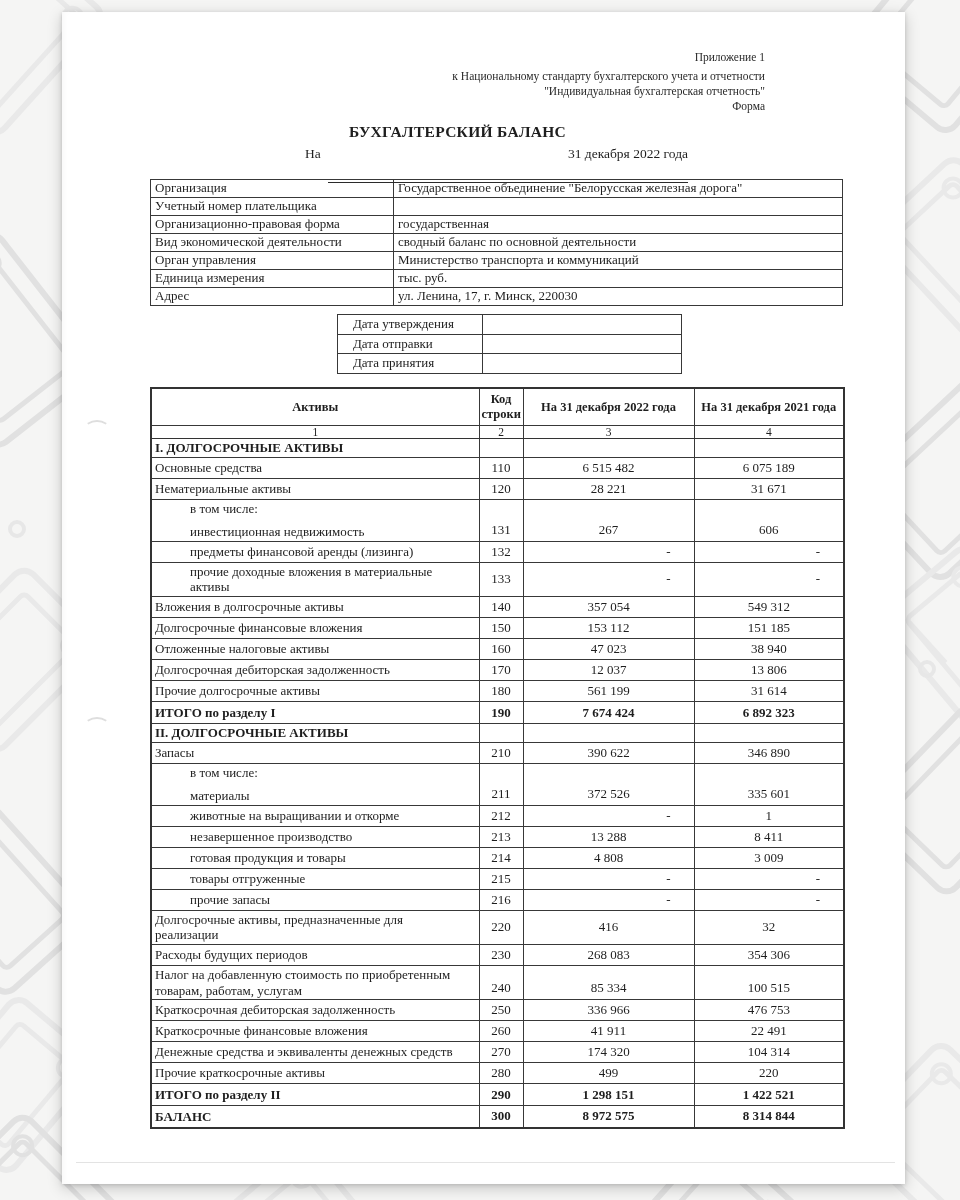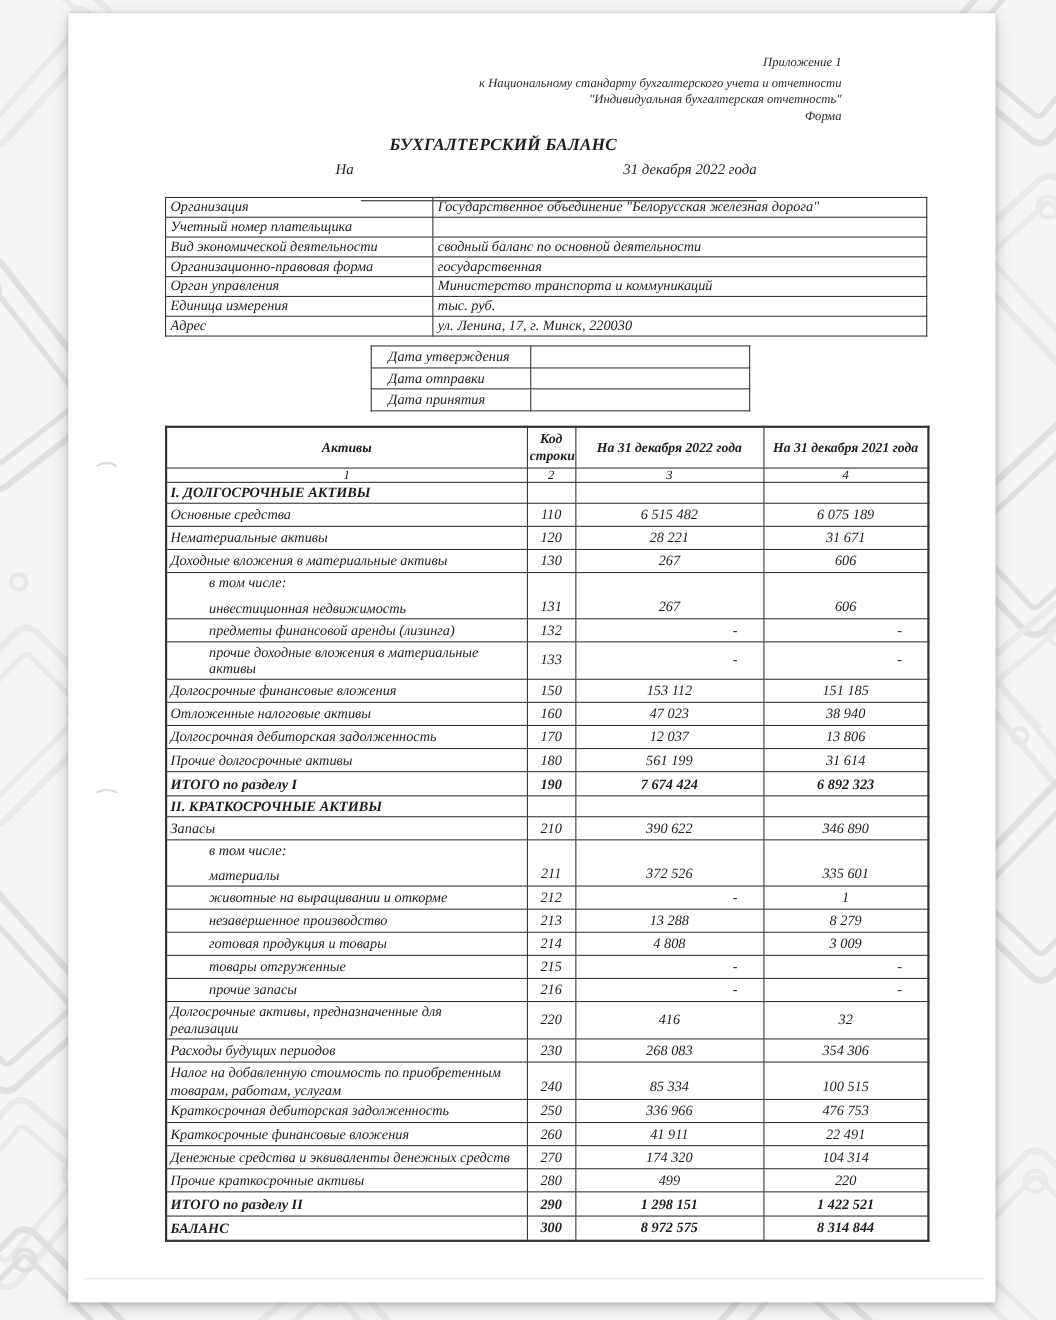--- a/index.html
+++ b/index.html
@@ -21,21 +21,21 @@
   .trace { position:absolute; border-top:4px solid #e9e9e9; }
   .node  { position:absolute; width:18px; height:18px; border:4px solid #e7e7e7; border-radius:50%; }
 
   
   .page {
     position:absolute; z-index:2;
     left:62px; top:12px; width:843px; height:1172px;
     background:#ffffff;
     box-shadow:0 4px 14px rgba(0,0,0,.20), 0 1px 4px rgba(0,0,0,.14), inset 4px 0 10px -6px rgba(0,0,0,.07);
   }
-  .content { position:relative; margin-left:88px; width:615px; padding-top:38px;font-style:italic; }
+  .content { position:relative; margin-left:88px; width:615px; padding-top:38px; }
 
   
   .arc { position:absolute; width:26px; height:18px; border:2px solid #dedede; border-color:#dedede transparent transparent transparent; border-radius:50%; left:22px; }
   .arc.a1 { top:408px; }
   .arc.a2 { top:705px; }
   .footer-rule { position:absolute; left:14px; right:10px; top:1150px; border-top:1px solid #e3e3e3; }
 
   
   .appendix { text-align:right; font-size:11.5px; line-height:15px; color:#2a2a2a; }
   .appendix .first { margin-bottom:4px; }
@@ -125,26 +125,26 @@
       <tbody>
           <tr>
             <td class="i-label">Организация</td>
             <td class="i-value">Государственное объединение "Белорусская железная дорога"</td>
           </tr>
           <tr>
             <td class="i-label">Учетный номер плательщика</td>
             <td class="i-value"></td>
           </tr>
           <tr>
+            <td class="i-label">Организационно-правовая форма</td>
+            <td class="i-value">государственная</td>
+          </tr>
+          <tr>
             <td class="i-label">Вид экономической деятельности</td>
             <td class="i-value">сводный баланс по основной деятельности</td>
-          </tr>
-          <tr>
-            <td class="i-label">Организационно-правовая форма</td>
-            <td class="i-value">государственная</td>
           </tr>
           <tr>
             <td class="i-label">Орган управления</td>
             <td class="i-value">Министерство транспорта и коммуникаций</td>
           </tr>
           <tr>
             <td class="i-label">Единица измерения</td>
             <td class="i-value">тыс. руб.</td>
           </tr>
           <tr>
@@ -208,46 +208,46 @@
             <td class="num">110</td>
             <td class="num">6 515 482</td>
             <td class="num">6 075 189</td>
           </tr>
           <tr class="reg">
             <td class="c-label">Нематериальные активы</td>
             <td class="num">120</td>
             <td class="num">28 221</td>
             <td class="num">31 671</td>
           </tr>
-          <tr class="reg">
-            <td class="c-label">Доходные вложения в материальные активы</td>
-            <td class="num">130</td>
-            <td class="num">267</td>
-            <td class="num">606</td>
-          </tr>
           <tr class="reg hasprefix">
             <td class="c-label indent"><div class="prefix-line">в том числе:</div><div>инвестиционная недвижимость</div></td>
             <td class="num">131</td>
             <td class="num">267</td>
             <td class="num">606</td>
           </tr>
           <tr class="reg">
             <td class="c-label indent">предметы финансовой аренды (лизинга)</td>
             <td class="num">132</td>
             <td class="num dash">-</td>
             <td class="num dash">-</td>
           </tr>
           <tr class="reg">
             <td class="c-label indent">прочие доходные вложения в материальные
 активы</td>
             <td class="num">133</td>
             <td class="num dash">-</td>
             <td class="num dash">-</td>
           </tr>
           <tr class="reg">
+            <td class="c-label">Вложения в долгосрочные активы</td>
+            <td class="num">140</td>
+            <td class="num">357 054</td>
+            <td class="num">549 312</td>
+          </tr>
+          <tr class="reg">
             <td class="c-label">Долгосрочные финансовые вложения</td>
             <td class="num">150</td>
             <td class="num">153 112</td>
             <td class="num">151 185</td>
           </tr>
           <tr class="reg">
             <td class="c-label">Отложенные налоговые активы</td>
             <td class="num">160</td>
             <td class="num">47 023</td>
             <td class="num">38 940</td>
@@ -264,21 +264,21 @@
             <td class="num">561 199</td>
             <td class="num">31 614</td>
           </tr>
           <tr class="total">
             <td class="c-label">ИТОГО по разделу I</td>
             <td class="num">190</td>
             <td class="num">7 674 424</td>
             <td class="num">6 892 323</td>
           </tr>
           <tr class="section">
-            <td class="c-label">II. КРАТКОСРОЧНЫЕ АКТИВЫ</td>
+            <td class="c-label">II. ДОЛГОСРОЧНЫЕ АКТИВЫ</td>
             <td class="num"></td>
             <td class="num"></td>
             <td class="num"></td>
           </tr>
           <tr class="reg">
             <td class="c-label">Запасы</td>
             <td class="num">210</td>
             <td class="num">390 622</td>
             <td class="num">346 890</td>
           </tr>
@@ -291,21 +291,21 @@
           <tr class="reg">
             <td class="c-label indent">животные на выращивании и откорме</td>
             <td class="num">212</td>
             <td class="num dash">-</td>
             <td class="num">1</td>
           </tr>
           <tr class="reg">
             <td class="c-label indent">незавершенное производство</td>
             <td class="num">213</td>
             <td class="num">13 288</td>
-            <td class="num">8 279</td>
+            <td class="num">8 411</td>
           </tr>
           <tr class="reg">
             <td class="c-label indent">готовая продукция и товары</td>
             <td class="num">214</td>
             <td class="num">4 808</td>
             <td class="num">3 009</td>
           </tr>
           <tr class="reg">
             <td class="c-label indent">товары отгруженные</td>
             <td class="num">215</td>

